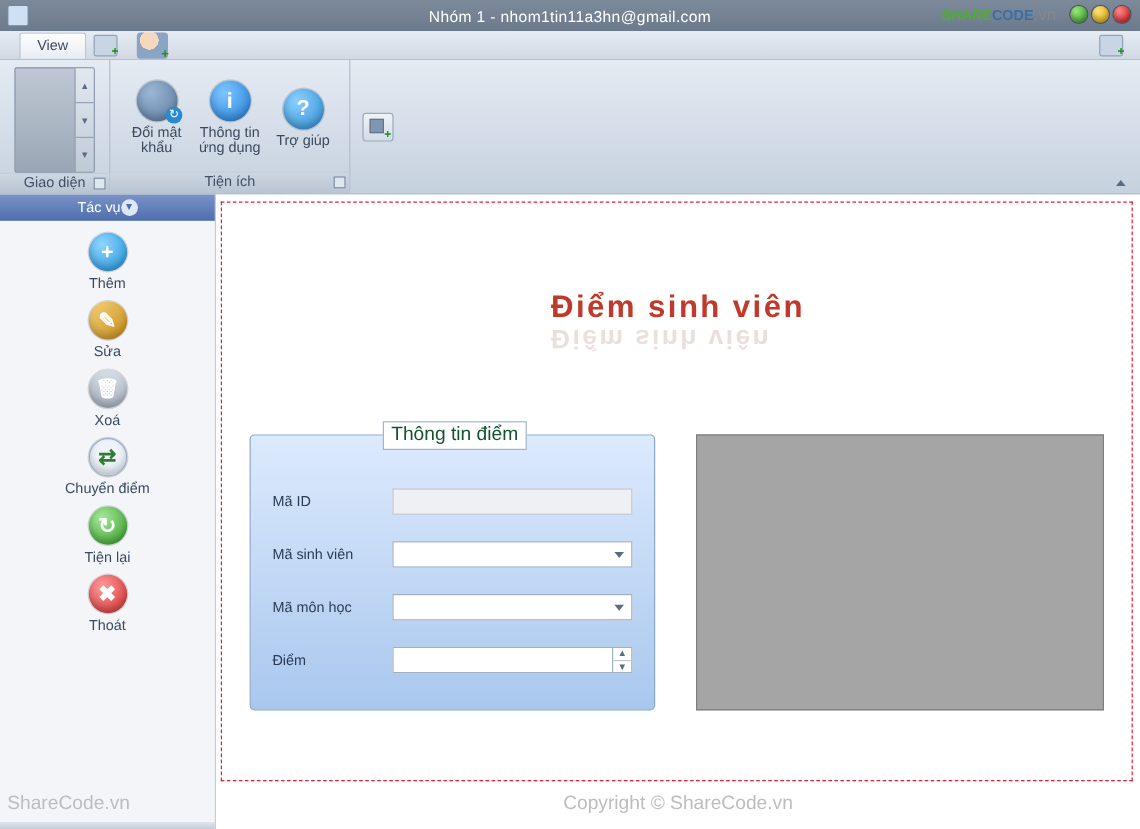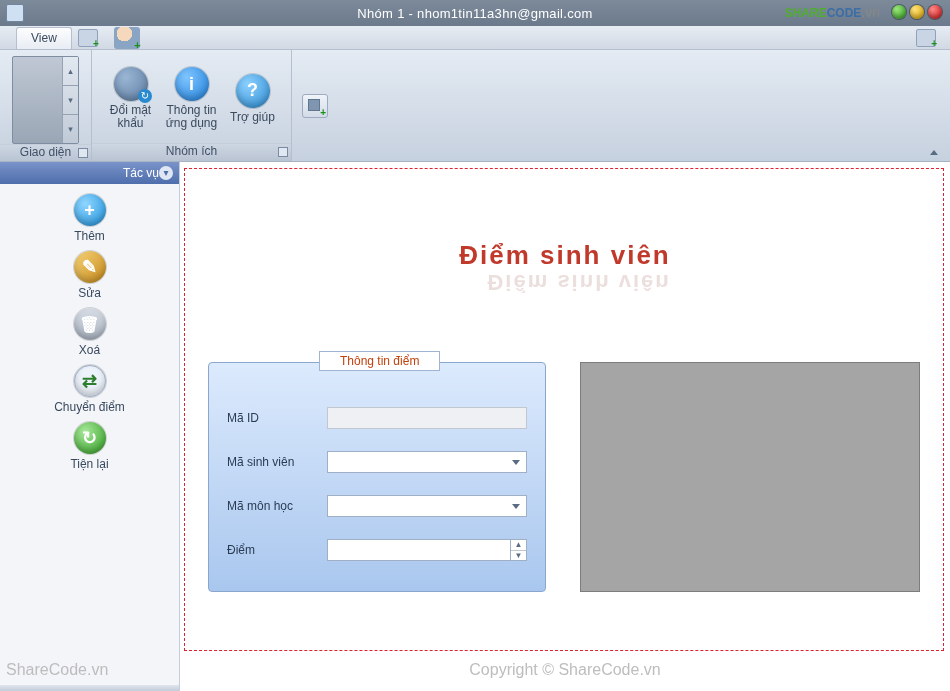--- a/index.html
+++ b/index.html
@@ -50,44 +50,44 @@
 
 .ribbon .float-btn { width:26px; height:24px; background:linear-gradient(#f0f4f9,#d2dbe7); border:1px solid #9cabbf; border-radius:3px; align-self:center; margin-left:10px; position:relative; }
 .ribbon .float-btn::before{content:""; position:absolute; left:5px; top:4px; width:10px;height:10px;background:#7f95b0;border:1px solid #5f7690;}
 .ribbon .float-btn::after{content:"+"; position:absolute; right:1px; bottom:-1px; color:#1a8f1a; font-weight:bold; font-size:10px;}
 
 
 .main { display:flex; height: calc(691px - 26px - 24px - 112px); }
 
 
 .taskpanel { width: 180px; background:#f3f5f9; border-right:1px solid #c4cedb; display:flex; flex-direction:column; }
-.taskpanel .hdr { height:22px; background:linear-gradient(#7a93c9,#4e6eac); color:#fff; display:flex; align-items:center; justify-content:flex-end; padding:0 6px; font-size:12px; }
+.taskpanel .hdr { height:22px; background:linear-gradient(#7a93c9,#4e6eac); color:#fff; display:flex; align-items:center; justify-content:center; padding:0 6px; font-size:12px; }
 .taskpanel .hdr .coll { width:14px;height:14px;border-radius:50%;background:#dfe7f4;color:#4e6eac;text-align:center;line-height:13px;font-size:10px; }
 .taskpanel .items { flex:1; padding: 10px 0; display:flex; flex-direction:column; align-items:center; gap:8px; overflow:hidden; }
 .titem { width:100%; text-align:center; color:#3a4a5e; }
 .titem .tic { width:32px;height:32px;margin:0 auto 3px;border-radius:50%; display:flex;align-items:center;justify-content:center;color:#fff;font-size:18px;font-weight:bold;box-shadow: inset 0 -4px 6px rgba(0,0,0,.2), 0 0 0 1px rgba(0,0,0,.15);}
 .tic-add{background:radial-gradient(circle at 35% 30%,#8fd6ff,#1c8fd8);} 
 .tic-edit{background:linear-gradient(135deg,#f6d47a,#c78a1a);border-radius:4px;} .tic-edit::before{content:"✎";}
 .tic-del{background:linear-gradient(#d7dde5,#a9b3c0);border-radius:6px;} .tic-del::before{content:"🗑";font-size:16px;}
 .tic-xfer{background:#eef3fb;border:1px solid #9cafc9;border-radius:4px;} .tic-xfer::before{content:"⇄";color:#2f7d2f;}
 .tic-reload{background:radial-gradient(circle at 35% 30%,#a6e79a,#2f9d1f);} .tic-reload::before{content:"↻";}
 .tic-exit{background:radial-gradient(circle at 35% 30%,#ff9a9a,#d12b2b);} .tic-exit::before{content:"✖";}
 .taskpanel .wm { color:#bdbdbd; font-size:16px; padding-left:6px; margin-top:auto; margin-bottom:4px;}
 .taskpanel .sep { height:6px; background:linear-gradient(#e0e5ee,#c3ccd9); margin-top:2px; }
 
 
 .content { flex:1; position:relative; padding: 0; }
 .dashed-frame { position:absolute; left:4px; right:6px; top:6px; bottom:40px; border:1px dashed #d23; }
 
-.page-title { position:absolute; left:50%; top:78px; transform:translateX(-50%); text-align:right; }
+.page-title { position:absolute; left:50%; top:78px; transform:translateX(-50%); text-align:left; }
 .page-title .t1 { color:#c0392b; font-size:26px; font-weight:bold; letter-spacing:2px; }
 .page-title .t1r { color:#d9c0bd; font-size:22px; font-weight:bold; letter-spacing:2px; transform:scaleY(-1); opacity:.5; margin-top:-2px; filter:blur(.5px); }
 
 .form-box { position:absolute; left:28px; top:200px; width:338px; height:230px; background:linear-gradient(#dceafd,#a9c7ee); border:1px solid #8aa6cc; border-radius:4px; padding: 30px 18px 10px; }
-.form-legend { position:absolute; left:110px; top:-12px; background:#fff; border:1px solid #9fb4d2; padding:2px 20px; color:#c2410c; font-size:12px; }
+.form-legend { position:absolute; left:110px; top:-12px; background:#fff; border:1px solid #9fb4d2; padding:2px 6px; color:#14532d; font-size:16px; }
 .frow { display:flex; align-items:center; margin: 14px 0 22px; }
 .frow label { width:100px; color:#2a3c54; }
 .frow .txt { flex:1; height:22px; background:#eef0f3; border:1px solid #c0c7d1; }
 .frow .combo { flex:1; height:22px; background:#fff; border:1px solid #9fb0c6; position:relative; }
 .frow .combo::after{content:"";position:absolute;right:6px;top:8px;width:0;height:0;border-left:4px solid transparent;border-right:4px solid transparent;border-top:5px solid #5a6c82;}
 .frow .spinner { flex:1; height:22px; background:#fff; border:1px solid #9fb0c6; position:relative; }
 .frow .spinner .sbtns{position:absolute;right:0;top:0;bottom:0;width:16px;border-left:1px solid #9fb0c6;display:flex;flex-direction:column;}
 .frow .spinner .sbtns div{flex:1;display:flex;align-items:center;justify-content:center;font-size:8px;color:#5a6c82;border-bottom:1px solid #c0c7d1;}
 .frow .spinner .sbtns div:last-child{border-bottom:none;}
 
@@ -145,21 +145,21 @@
       <div class="rb-btn">
         <div class="ic ic-info">i</div>
         <div class="lbl"><span>Thông tin</span><br><span>ứng dụng</span></div>
       </div>
       <div class="rb-btn">
         <div class="ic ic-help">?</div>
         <div class="lbl">Trợ giúp</div>
       </div>
     </div>
     <div class="group-label">
-      <span>Nhóm ích</span>
+      <span>Tiện ích</span>
       <span class="launcher"></span>
     </div>
   </div>
 
   <div class="float-btn"></div>
   <div class="ribbon-caret"></div>
 </div>
 
 <div class="main">
 
@@ -181,20 +181,24 @@
         <div class="tic tic-del"></div>
         <div>Xoá</div>
       </div>
       <div class="titem">
         <div class="tic tic-xfer"></div>
         <div>Chuyển điểm</div>
       </div>
       <div class="titem">
         <div class="tic tic-reload"></div>
         <div>Tiện lại</div>
+      </div>
+      <div class="titem">
+        <div class="tic tic-exit"></div>
+        <div>Thoát</div>
       </div>
     </div>
     <div class="wm">ShareCode.vn</div>
     <div class="sep"></div>
   </div>
 
   <div class="content">
     <div class="dashed-frame"></div>
 
     <div class="page-title">

